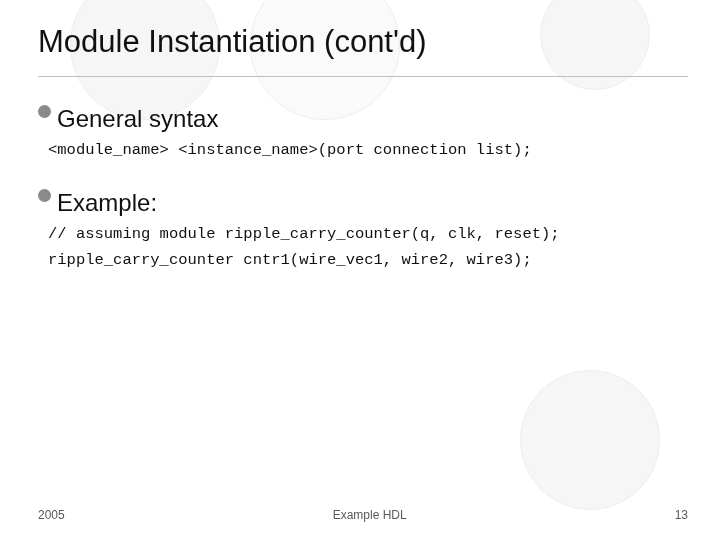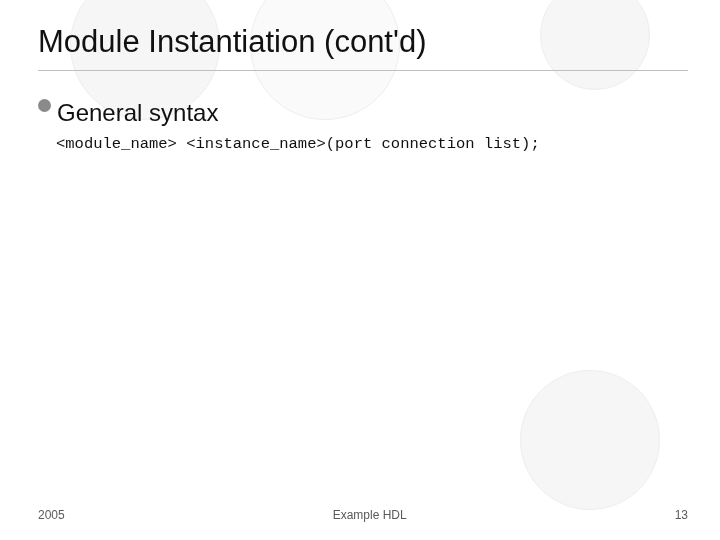--- a/index.html
+++ b/index.html
@@ -28,21 +28,21 @@
   .slide {
     position: relative;
     padding: 24px 32px 0 38px;
     height: 100%;
   }
   .title {
     font-size: 31px;
     color: #111;
     font-weight: 400;
     border-bottom: 1.5px solid #bfbfbf;
-    padding-bottom: 10px;
+    padding-bottom: 16px;
     margin-bottom: 28px;
   }
   .section {
     margin-bottom: 30px;
   }
   .section-head {
     display: flex;
     align-items: flex-start;
     gap: 6px;
     font-size: 24px;
@@ -54,21 +54,21 @@
     border-radius: 50%;
     background: #8a8a8a;
     flex-shrink: 0;
     display: inline-block;
   }
   .code-line {
     font-family: "Courier New", Courier, monospace;
     font-size: 15.5px;
     color: #111;
     margin-top: 8px;
-    margin-left: 18px;
+    margin-left: 10px;
     white-space: pre;
   }
   .footer {
     position: absolute;
     left: 0;
     right: 0;
     bottom: 18px;
     display: flex;
     justify-content: space-between;
     align-items: flex-start;
@@ -91,19 +91,27 @@
   <h1 class="title">Module Instantiation (cont'd)</h1>
 
   <div class="section">
     <div class="section-head">
       <span class="bullet"></span>
       <span>General syntax</span>
     </div>
     <div class="code-line">&lt;module_name&gt; &lt;instance_name&gt;(port connection list);</div>
   </div>
 
+  <div class="section">
+    <div class="section-head">
+      <span class="bullet"></span>
+      <span>Example:</span>
+    </div>
+    <div class="code-line">// assuming module ripple_carry_counter(q, clk, reset);</div>
+    <div class="code-line">ripple_carry_counter cntr1(wire_vec1, wire2, wire3);</div>
+  </div>
 
   <div class="footer">
     <span>2005</span>
     <span>Example HDL</span>
     <span>13</span>
   </div>
 </div>
 
 </body></html>

